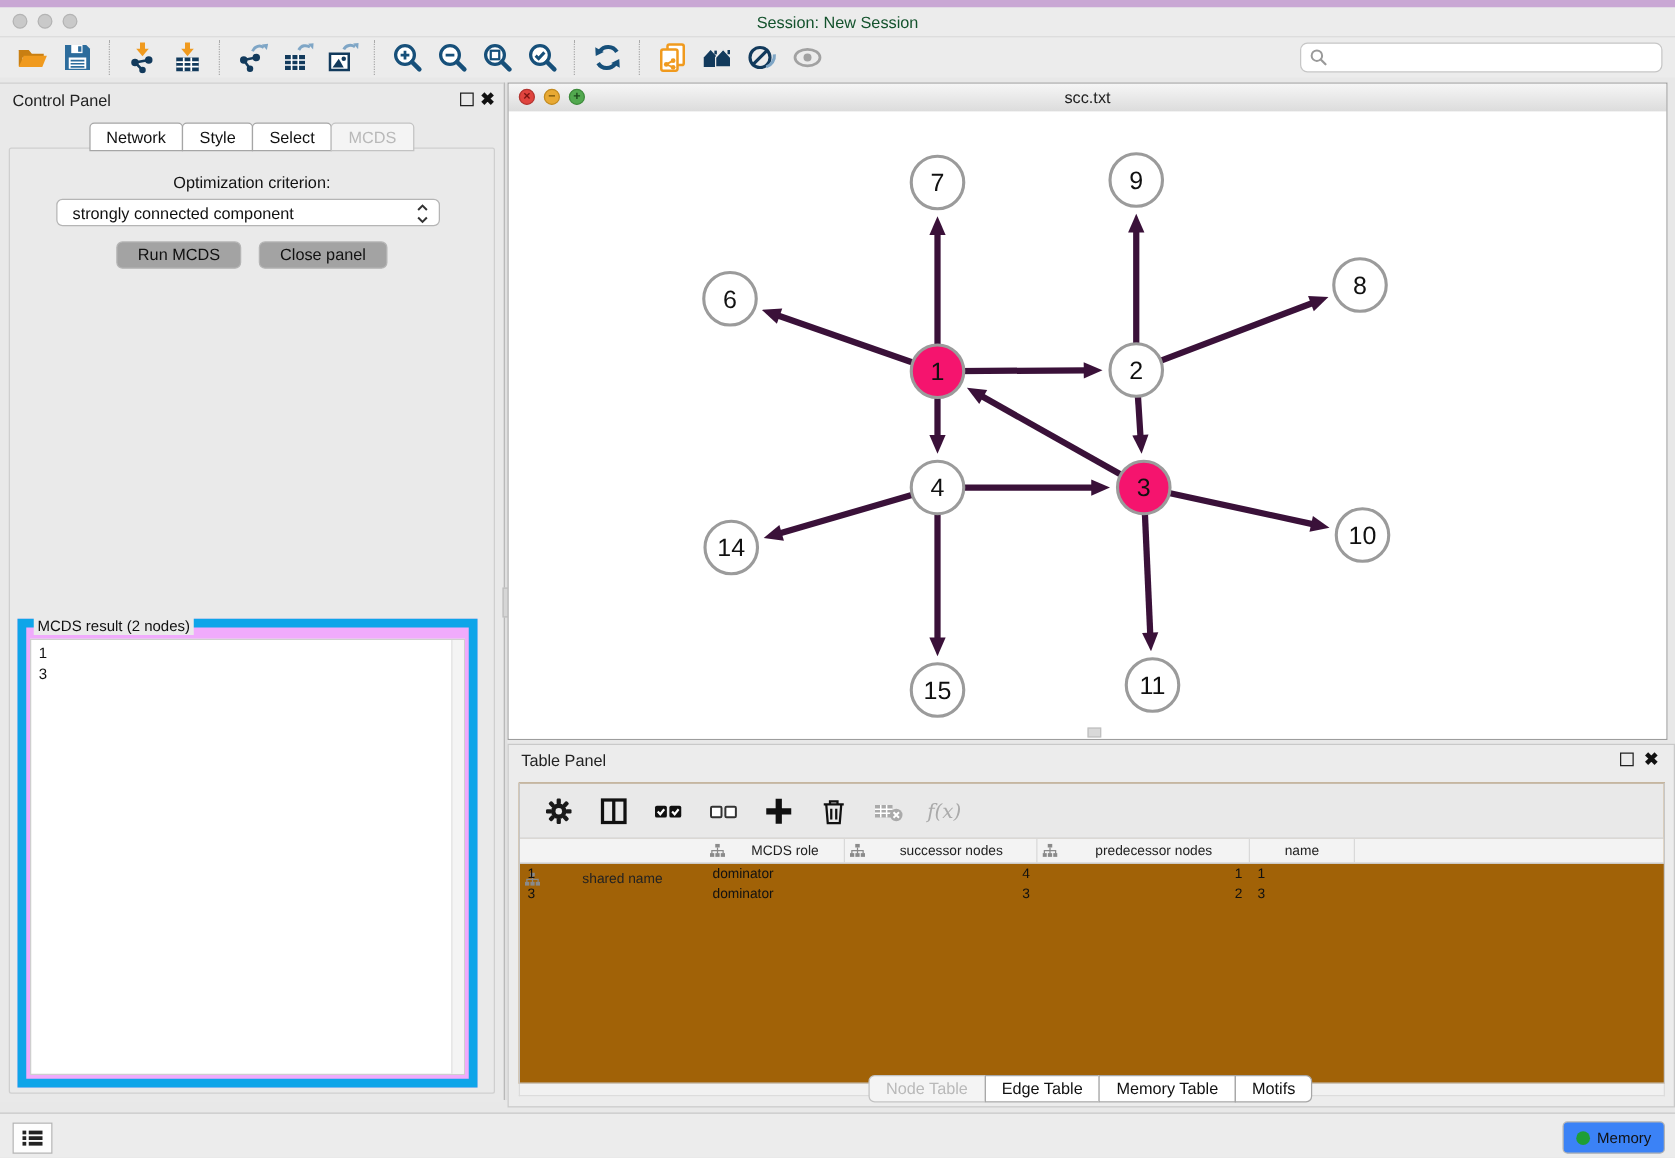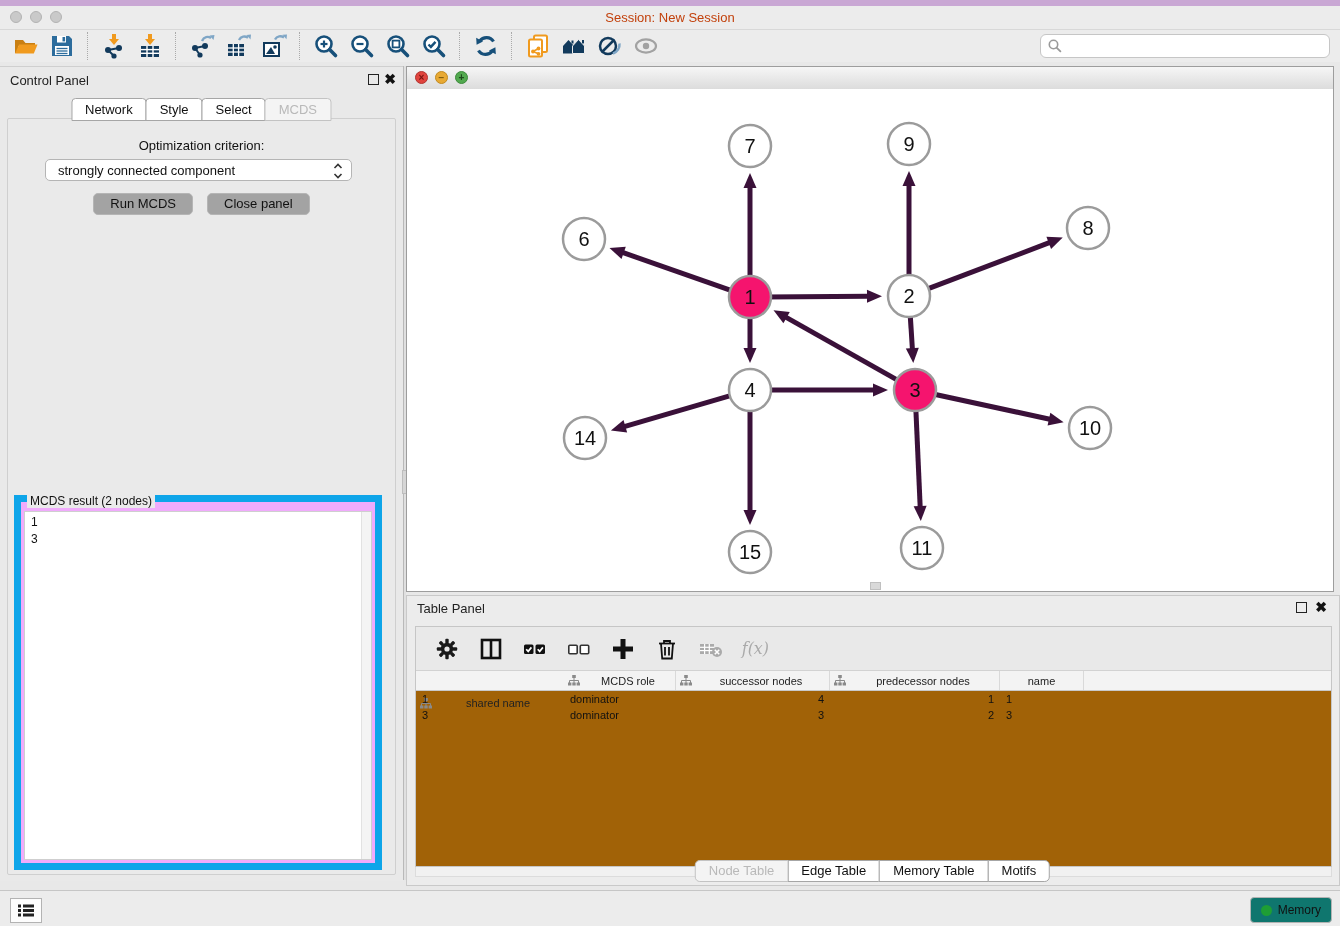--- a/index.html
+++ b/index.html
@@ -6,21 +6,21 @@
   .app{position:relative;width:1340px;height:926px;overflow:hidden;
        font-family:"Liberation Sans",sans-serif;background:#e8e8e8;color:#111;}
 
   
   .accent-strip{position:absolute;left:0;top:0;width:100%;height:6px;background:#c9a7d4;}
   .titlebar{position:absolute;left:0;top:6px;width:100%;height:23px;background:#ececec;
             border-bottom:1px solid #d8d8d8;}
   .tl-dot{position:absolute;top:5px;width:12px;height:12px;border-radius:50%;
           background:#c9c9c9;border:1px solid #b3b3b3;box-sizing:border-box;}
   .win-title{position:absolute;left:0;right:0;top:4px;text-align:center;
-             font-size:13px;color:#c2410c;}
+             font-size:13px;color:#14532d;}
   .toolbar{position:absolute;left:0;top:30px;width:100%;height:32px;background:#ececec;
            display:flex;align-items:center;padding-left:8px;box-sizing:border-box;}
   .tb-btn{width:36px;height:30px;display:flex;align-items:center;justify-content:center;flex:0 0 auto;}
   .tb-btn.disabled{opacity:.9;}
   .tb-sep{width:1px;height:28px;border-left:1px dotted #aaa;margin:0 7px;flex:0 0 auto;}
   .search-wrap{position:absolute;right:10px;top:3px;width:290px;height:24px;background:#fff;
                border:1px solid #c6c6c6;border-radius:6px;display:flex;align-items:center;padding-left:6px;box-sizing:border-box;}
   .search-input{border:none;outline:none;flex:1;font-size:12px;height:18px;background:transparent;
                 font-family:"Liberation Sans",sans-serif;}
 
@@ -88,21 +88,21 @@
   .tp-scrolltrack{position:absolute;left:8px;right:7px;top:271px;height:10px;background:#f1f1f1;
                   border:1px solid #dcdcdc;border-top:none;box-sizing:border-box;}
   .tp-tabs{position:absolute;left:50%;bottom:3px;transform:translateX(-50%);display:flex;z-index:2;}
   .tp-tabs .tab{height:20px;line-height:20px;}
 
   
   .status-bar{position:absolute;left:0;top:890px;width:100%;height:36px;background:#ececec;
               border-top:1px solid #c6c6c6;box-sizing:border-box;}
   .list-btn{position:absolute;left:10px;top:7px;width:30px;height:23px;background:#fdfdfd;
             border:1px solid #b3b3b3;display:flex;align-items:center;justify-content:center;}
-  .memory-btn{position:absolute;right:8px;top:6px;height:24px;background:#0f766e;border:1px solid #b3b3b3;
+  .memory-btn{position:absolute;right:8px;top:6px;height:24px;background:#3b82f6;border:1px solid #b3b3b3;
               border-radius:4px;display:flex;align-items:center;gap:6px;padding:0 10px;font-size:12px;color:#111;}
   .mem-dot{width:11px;height:11px;border-radius:50%;background:#1e9e35;}
 </style>
 </head>
 <body>
 
 <div class="app">
 
   <div class="accent-strip"></div>
 
@@ -318,20 +318,21 @@
 
   <div class="v-splitter">
     <div class="v-grip"></div>
   </div>
 
   <div class="net-window">
     <div class="net-titlebar">
       <div class="net-dot" style="left:8px;background:#e0443e;border:1px solid #b23430;color:#7a1411;">×</div>
       <div class="net-dot" style="left:28px;background:#e8a933;border:1px solid #c28a1f;color:#7d5a0d;">−</div>
       <div class="net-dot" style="left:48px;background:#52a94f;border:1px solid #3d8a3b;color:#1d4a1c;">+</div>
+      <div class="net-title">scc.txt</div>
     </div>
     <div class="net-canvas">
       <svg width="100%" height="100%" viewBox="0 0 926 502" preserveAspectRatio="xMidYMid meet">
           <line x1="343" y1="193" x2="343" y2="97" stroke="#3A1139" stroke-width="5"></line>
           <polygon points="343,84 349.5,99 336.5,99" fill="#3A1139"></polygon>
           <line x1="328.8394668681941" y1="203.0523438455136" x2="214.7614216848158" y2="163.19374974529708" stroke="#3A1139" stroke-width="5"></line>
           <polygon points="202.48895963725064,158.90578107807553 218.79347710266734,157.71720620877937 214.5055084354458,169.9896682563445" fill="#3A1139"></polygon>
           <line x1="357.99970334332073" y1="207.90566224312377" x2="462.000791084478" y2="207.25156735166993" stroke="#3A1139" stroke-width="5"></line>
           <polygon points="475.00053398202266,207.1698079623772 460.0417103333483,213.76401716802576 459.95995094405555,200.7642742704811" fill="#3A1139"></polygon>
           <line x1="343" y1="223" x2="343" y2="261" stroke="#3A1139" stroke-width="5"></line>

